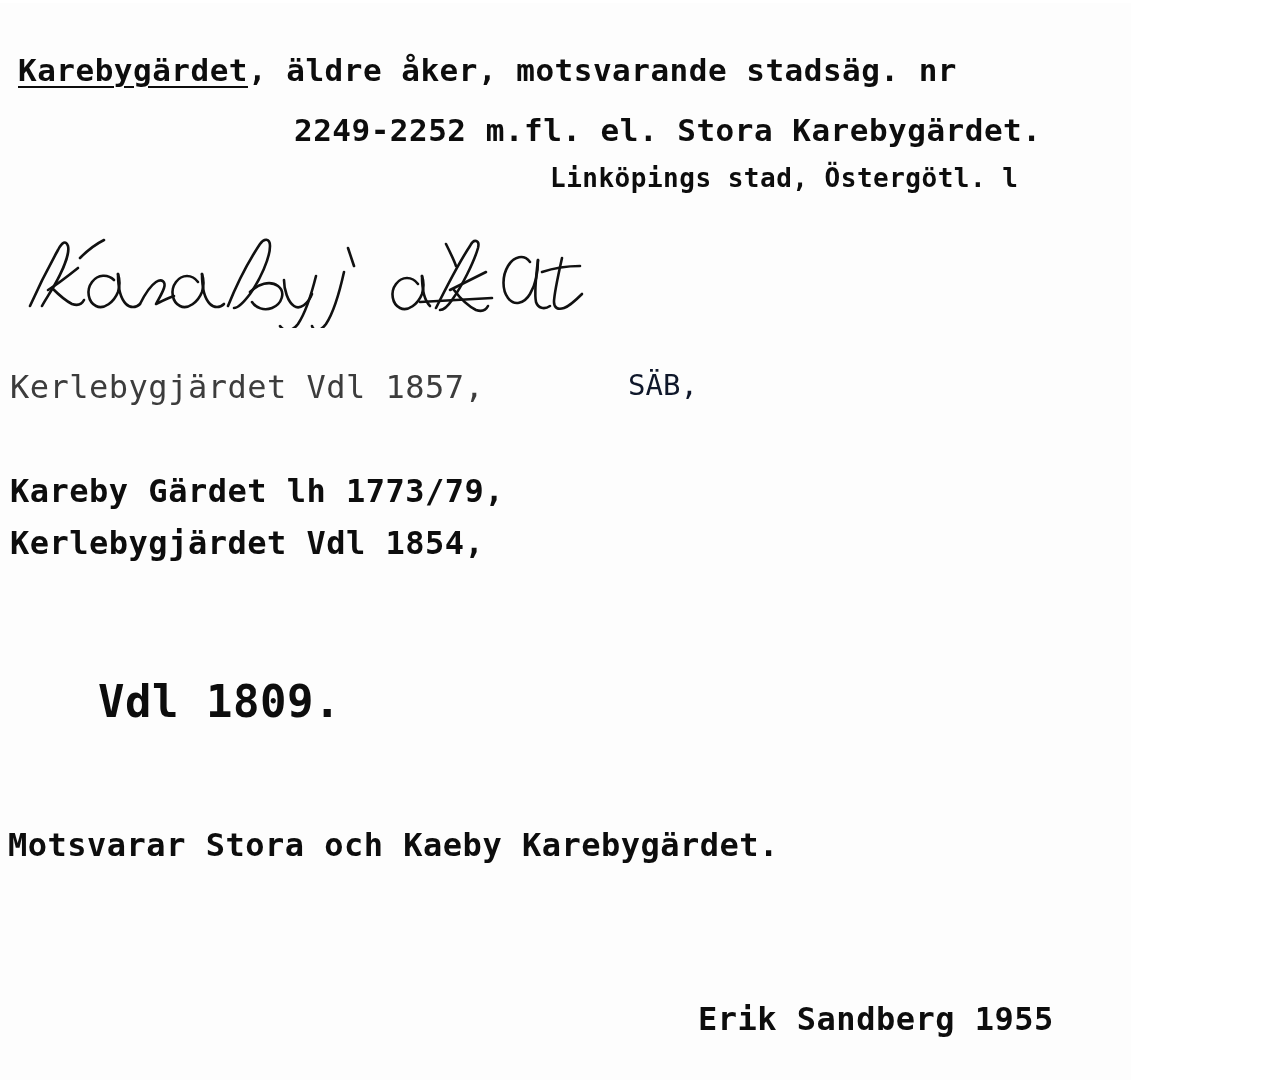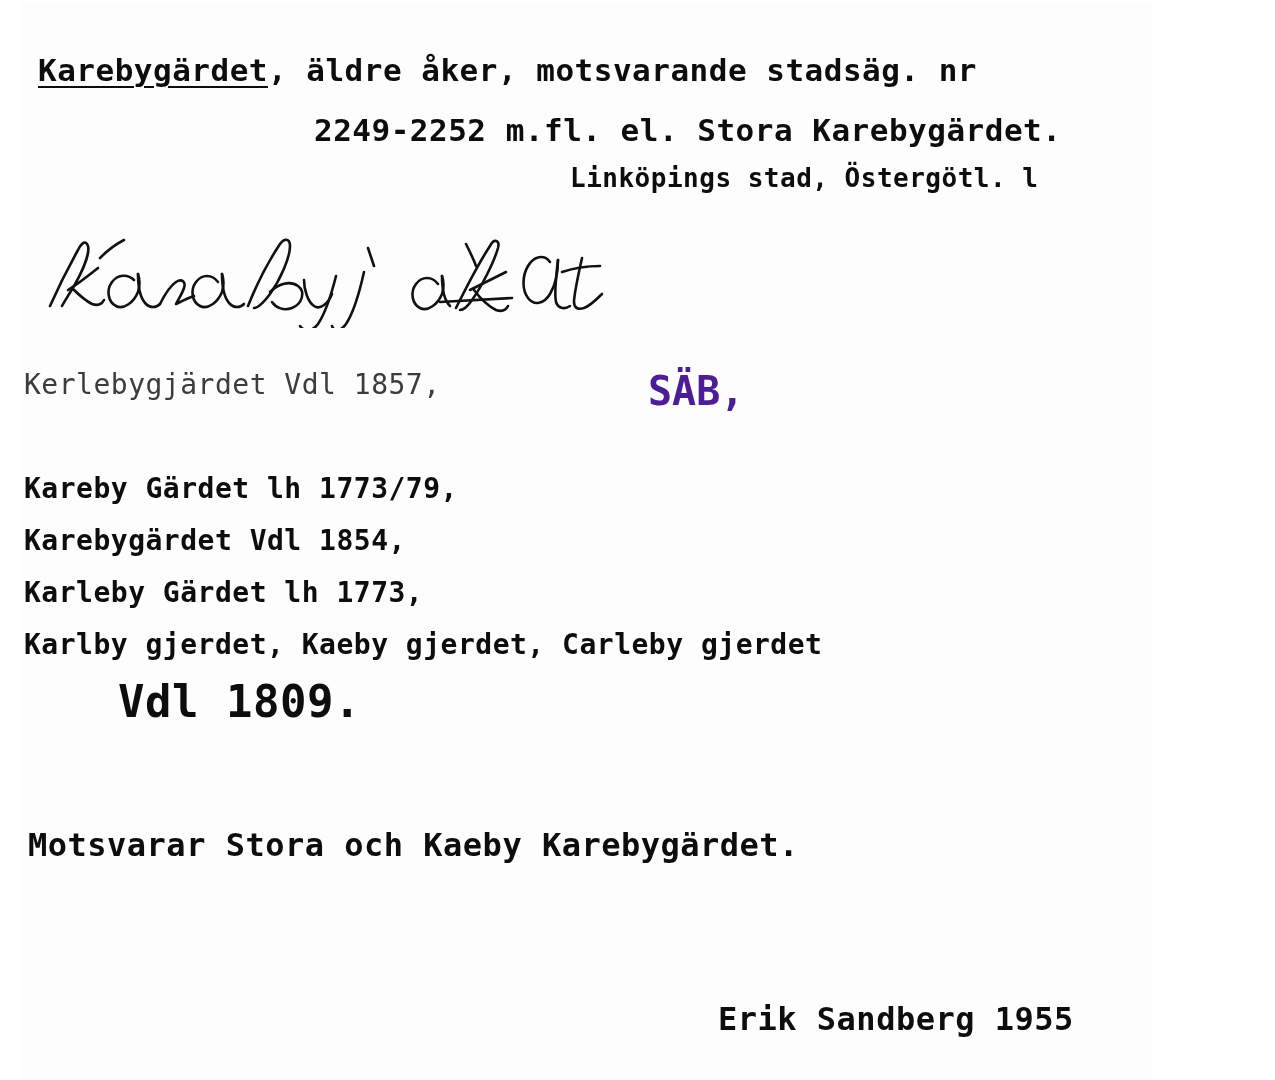--- a/index.html
+++ b/index.html
@@ -16,21 +16,20 @@
     color: #111111;
   }
 
   .card {
     position: absolute;
     left: 0;
     top: 0;
     width: 1131px;
     height: 1080px;
     background: #fdfdfd;
-    margin-left: 20px;
   }
 
   
   .scan-edge-top {
     position: absolute;
     left: 0; top: 0; width: 1275px; height: 3px;
     background: #ffffff;
   }
 
   .typed {
@@ -68,22 +67,22 @@
   #handwriting {
     position: absolute;
     left: 22px;
     top: 228px;
     width: 600px;
     height: 100px;
   }
 
   
   .variant {
-    left: 4px;
-    font-size: 28px;
+    left: 10px;
+    font-size: 32px;
   }
   .variant.faded {
     color: #5f5f5f;
     font-weight: 700;
   }
   .variant-indent {
     left: 98px;
     font-size: 44px;
   }
 
@@ -102,24 +101,24 @@
   }
 
   #signature-line {
     left: 698px;
     top: 1000px;
     font-size: 32px;
   }
 
   .faint-mark {
     position: absolute;
-    color: #4c1d95;
+    color: #0f172a;
     font-family: "DejaVu Sans Mono", "Liberation Mono", monospace;
-    font-weight: 700;
-    font-size: 40px;
+    font-weight: 400;
+    font-size: 29px;
     white-space: pre;
   }
   #faint-sab { left: 628px; top: 368px; }
 </style>
 </head>
 <body>
 
 <div class="card">
   <div class="scan-edge-top"></div>
 
@@ -168,21 +167,19 @@
 
       <path d="M540 30 C536 48, 532 66, 532 74 C532 80, 536 82, 542 80 C548 78, 554 72, 560 66"></path>
       <path d="M520 44 C532 40, 546 38, 558 38"></path>
     </g>
   </svg>
 
   <div class="typed variant faded" id="v0">Kerlebygjärdet Vdl 1857,</div>
   <div class="faint-mark" id="faint-sab">SÄB,</div>
 
   <div class="typed variant" id="v2">Kareby Gärdet lh 1773/79,</div>
-  <div class="typed variant" id="v3">Karebygärdet Vdl 1854,</div>
-  <div class="typed variant" id="v4">Karleby Gärdet lh 1773,</div>
-  <div class="typed variant" id="v5">Karlby gjerdet, Kaeby gjerdet, Carleby gjerdet</div>
+  <div class="typed variant" id="v3">Kerlebygjärdet Vdl 1854,</div>
   <div class="typed variant-indent" id="v5b">Vdl 1809.</div>
 
   <div class="typed" id="note-line">Motsvarar Stora och Kaeby Karebygärdet.</div>
 
   <div class="typed" id="signature-line">Erik Sandberg 1955</div>
 </div>
 
 </body></html>

